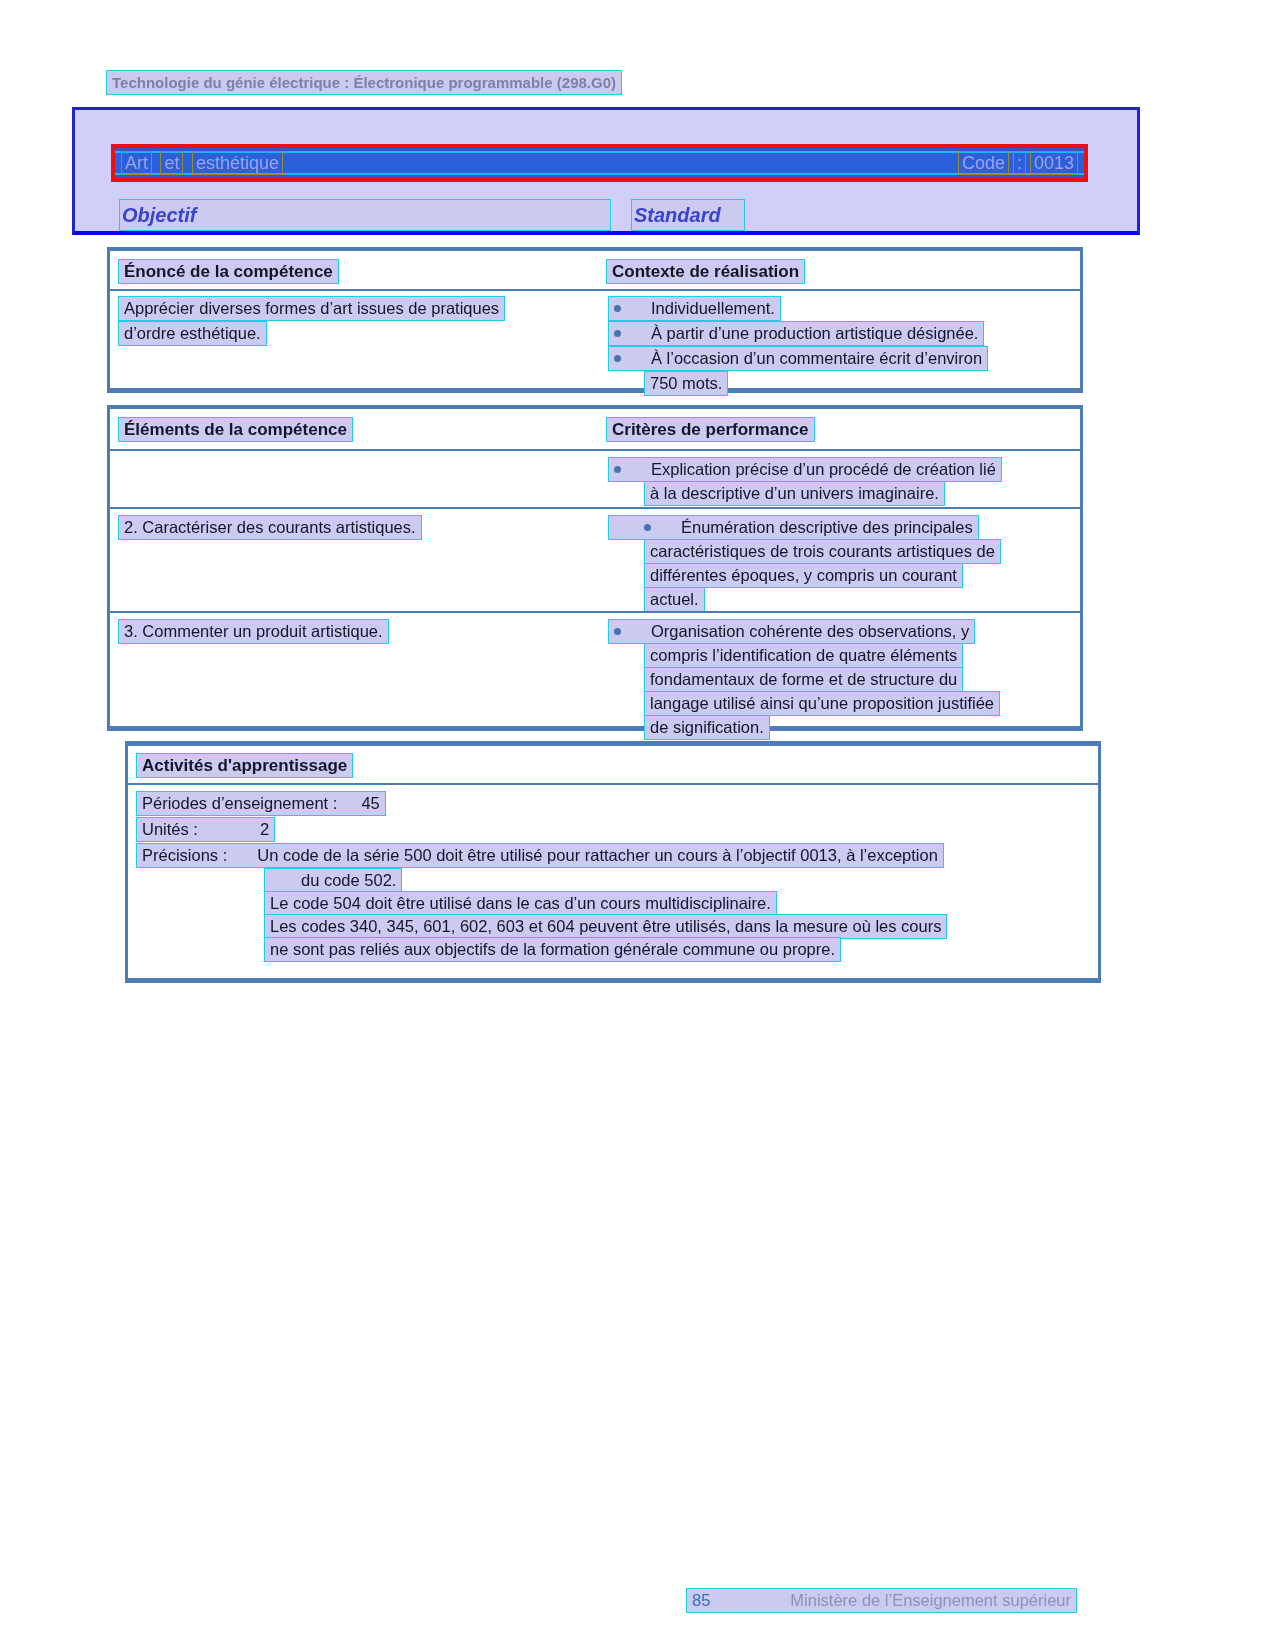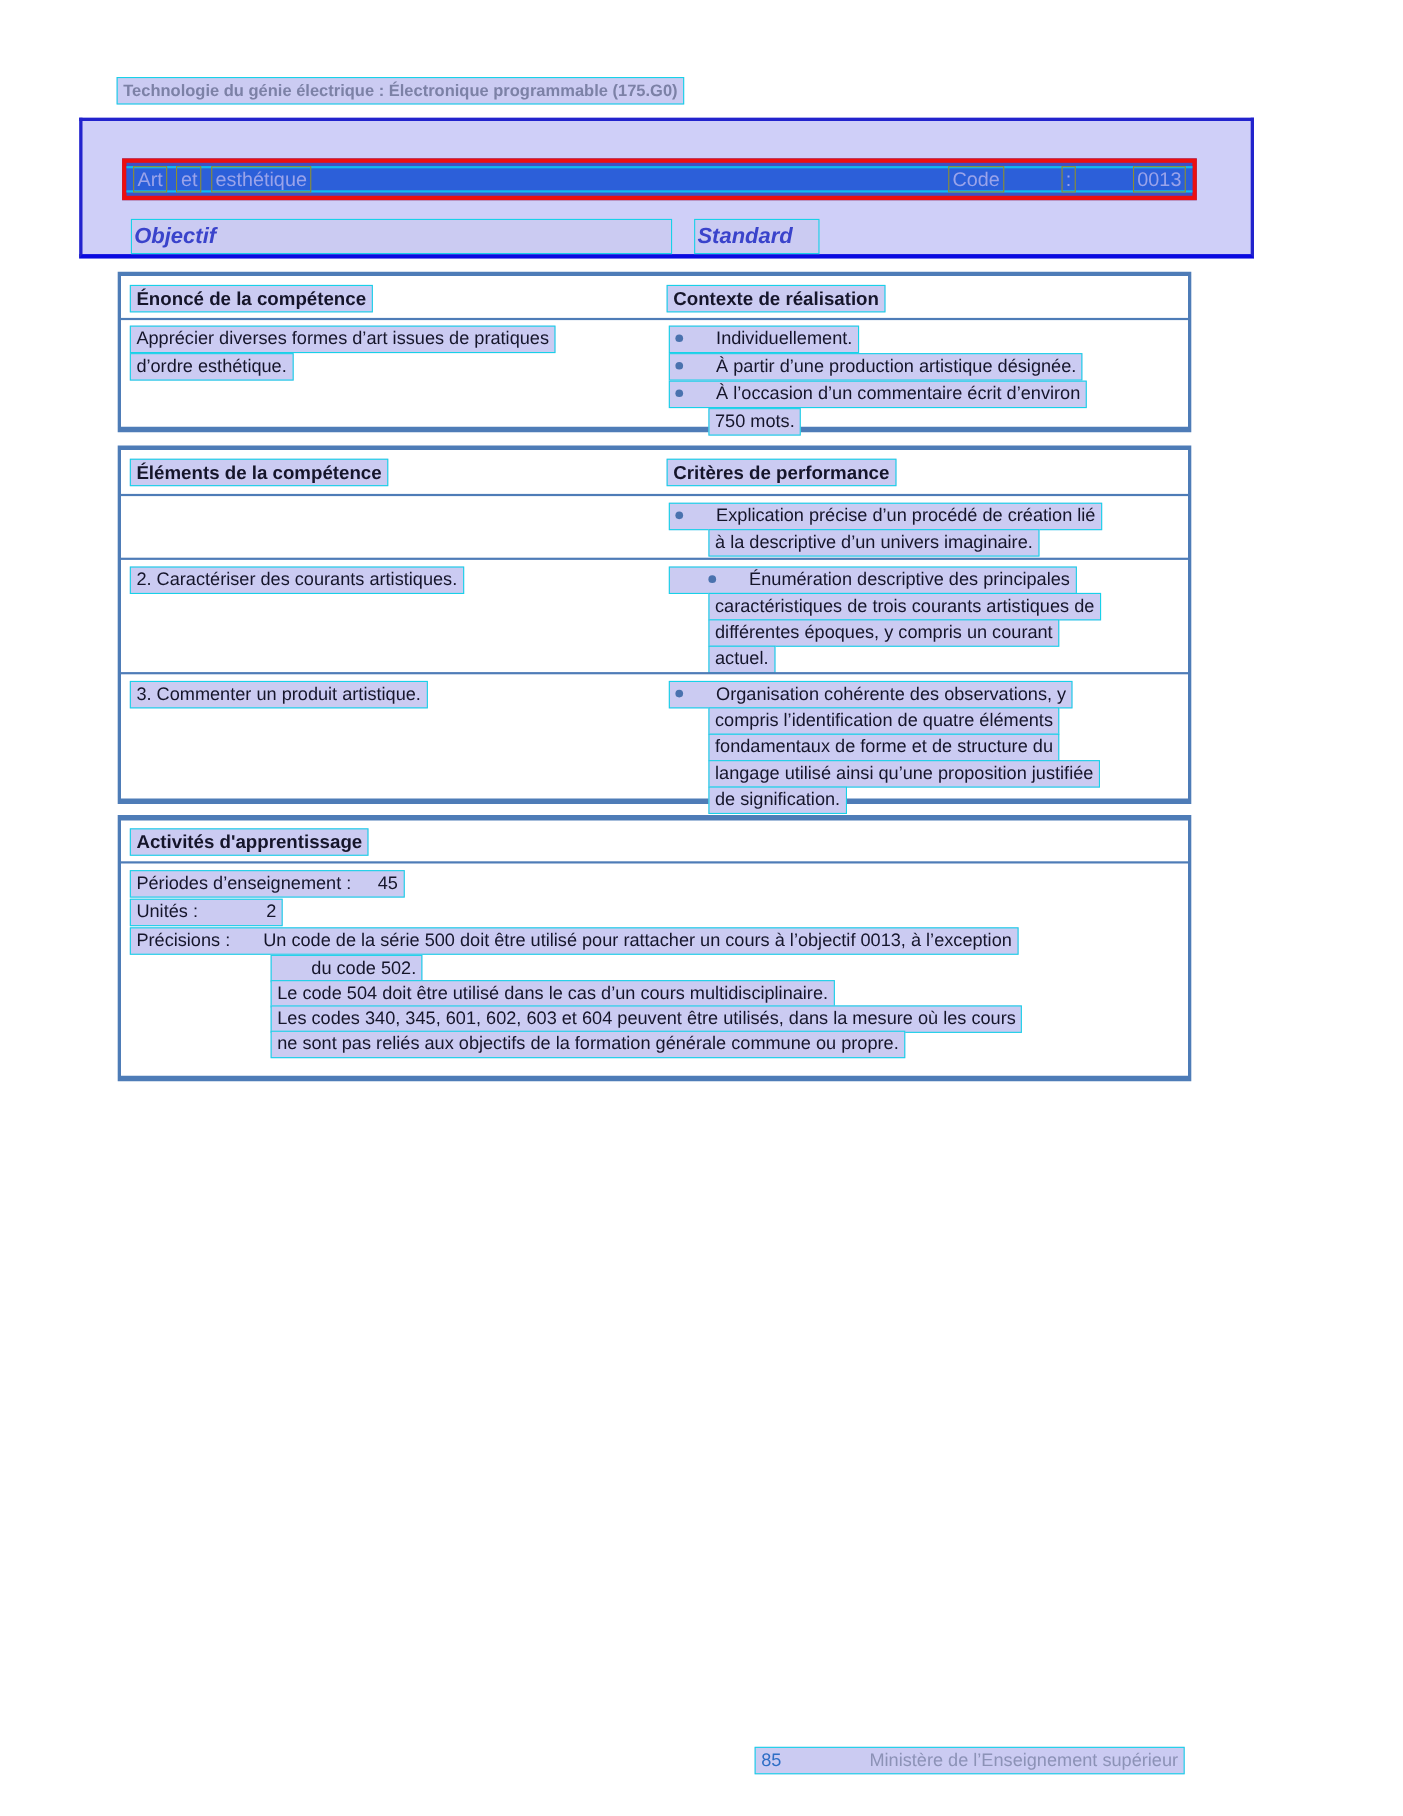--- a/index.html
+++ b/index.html
@@ -39,21 +39,21 @@
     display: flex; align-items: center; justify-content: space-between;
     padding: 0 6px;
   }
   .wbox {
     display: inline-block;
     border: 1px solid var(--word-box-border);
     color: var(--banner-text);
     font-size: 18px; line-height: 22px;
     padding: 0 3px; margin-right: 4px;
   }
-  .code-group { display: flex; align-items: center; gap: 48px; }
+  .code-group { display: flex; align-items: center; }
   .heading {
     font-weight: bold; font-style: italic; font-size: 20px; line-height: 30px;
     color: var(--heading-blue); padding: 0 2px;
   }
 
   .tbl {
     position: absolute; width: 976px; background: #ffffff;
     border: 3px solid var(--table-border);
     border-top-width: 4px; border-bottom-width: 5px;
   }
@@ -68,21 +68,21 @@
 
   .footer-line { font-size: 16.5px; }
   .pgnum { color: var(--page-number-blue); }
   .ministry { color: var(--ministry-gray); margin-left: 80px; }
 </style>
 </head>
 <body>
 
 <div class="page">
 
-  <span class="hl doc-head" style="left:106px; top:70px;">Technologie du génie électrique : Électronique programmable (175.G0)</span>
+  <span class="hl doc-head" style="left:106px; top:70px;">Technologie du génie électrique : Électronique programmable (298.G0)</span>
 
   <div class="banner-box">
     <div class="red-box">
       <div class="band">
         <div>
           <span class="wbox">Art</span>
           <span class="wbox">et</span>
           <span class="wbox">esthétique</span>
         </div>
         <div class="code-group">
@@ -127,21 +127,21 @@
     <div class="sep" style="top:202px;"></div>
 
     <span class="hl" style="left:8px; top:210px;">3.  Commenter un produit artistique.</span>
     <span class="hl" style="left:498px; top:210px;"><span class="bullet"></span><span>Organisation cohérente des observations, y</span></span>
     <span class="hl" style="left:534px; top:234px;">compris l’identification de quatre éléments</span>
     <span class="hl" style="left:534px; top:258px;">fondamentaux de forme et de structure du</span>
     <span class="hl" style="left:534px; top:282px;">langage utilisé ainsi qu’une proposition justifiée</span>
     <span class="hl" style="left:534px; top:306px;">de signification.</span>
   </div>
 
-  <div class="tbl" style="left:107px; top:741px; height:242px; border-top-width:5px;">
+  <div class="tbl" style="left:125px; top:741px; height:242px; border-top-width:5px;">
     <span class="hl b" style="left:8px; top:7px;">Activités d'apprentissage</span>
     <div class="sep" style="top:37px;"></div>
 
     <span class="hl" style="left:8px; top:45px;"><span>Périodes d’enseignement :</span><span class="lbl-gap-sm">45</span></span>
 
     <span class="hl" style="left:8px; top:71px;"><span>Unités :</span><span class="lbl-gap-lg">2</span></span>
 
     <span class="hl" style="left:8px; top:97px;"><span>Précisions :</span><span class="lbl-gap-md">Un code de la série 500 doit être utilisé pour rattacher un cours à l’objectif 0013, à l’exception</span></span>
 
     <span class="hl" style="left:136px; top:122px;padding-left:36px;">du code 502.</span>

